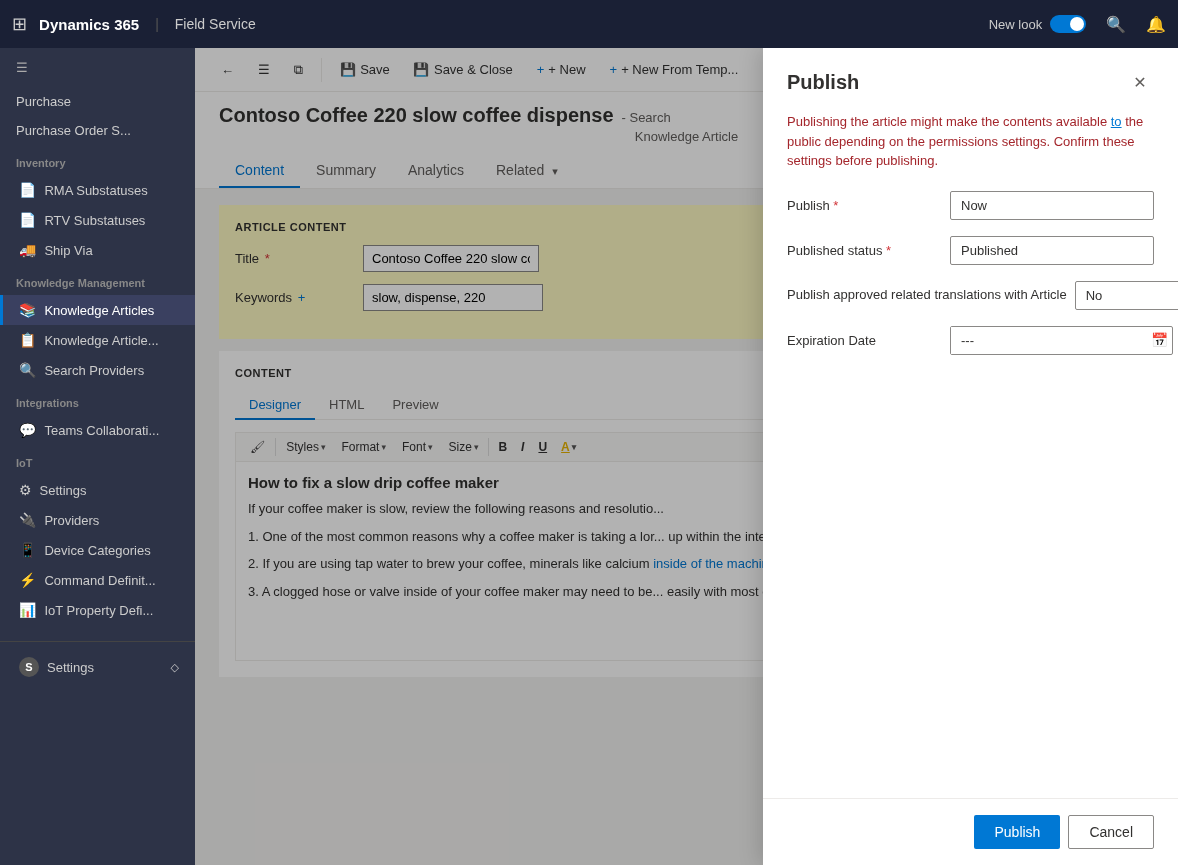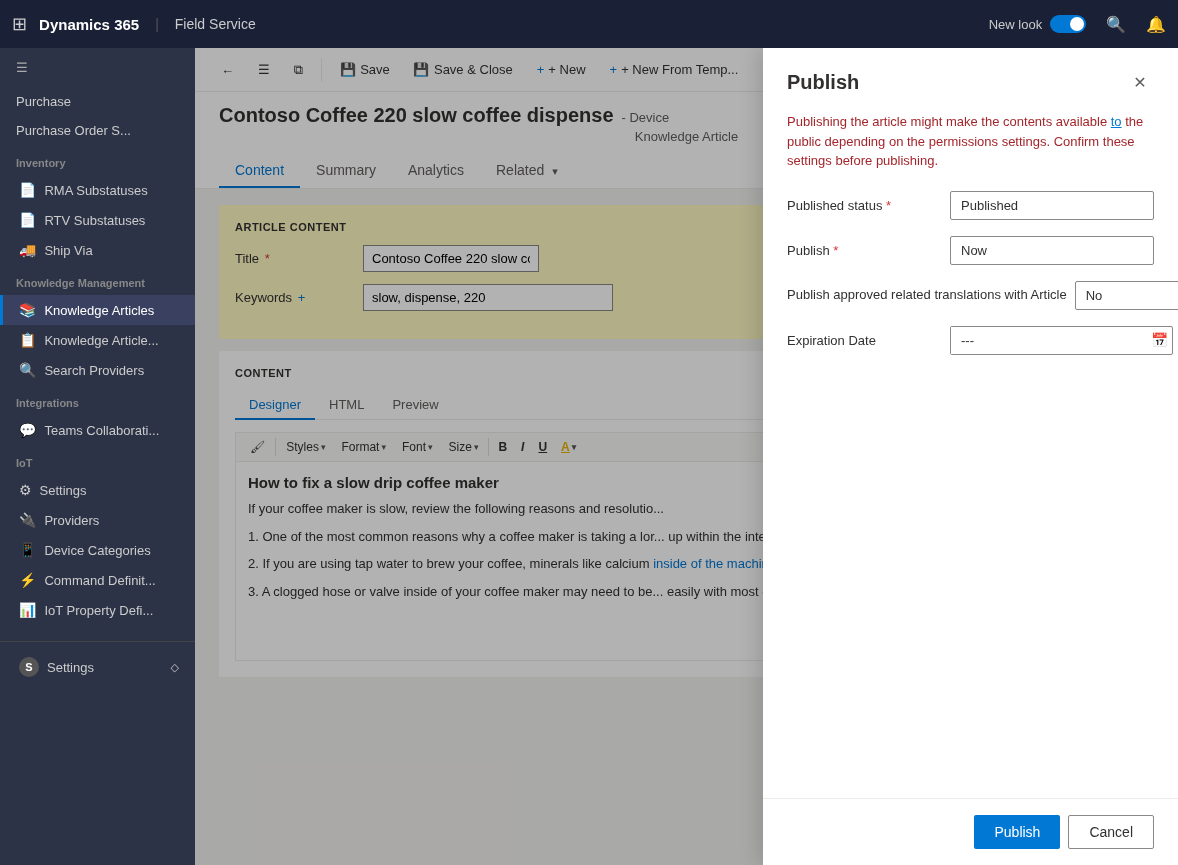--- a/index.html
+++ b/index.html
@@ -355,21 +355,21 @@
       </button>
       <button class="toolbar-btn">
         <span style="color:#0078d4">+</span>
         <span>+ New From Temp...</span>
       </button>
     </div>
 
     <div class="article-header">
       <div class="article-title-row">
         <span class="article-title">Contoso Coffee 220 slow coffee dispense</span>
-        <span class="article-saved">- Device</span>
+        <span class="article-saved">- Search</span>
       </div>
       <div class="article-subtitle">Knowledge Article</div>
       <div class="article-tabs">
         <div class="article-tab active">Content</div>
         <div class="article-tab">Summary</div>
         <div class="article-tab">Analytics</div>
         <div class="article-tab">Related <span class="tab-arrow">▾</span></div>
       </div>
     </div>
 
@@ -386,21 +386,21 @@
             <input type="text" style="border: 1px solid rgb(138, 136, 134); padding: 5px 8px; font-size: 13px; width: 176px;" value="Contoso Coffee 220 slow coff...">
           </div>
           <div style="color:#605e5c;font-size:13px;margin-left:auto;">Description</div>
         </div>
         <div class="form-row">
           <div class="form-label">
             <span>Keywords</span>
             <span style="color:#0078d4;margin-left:2px;">+</span>
           </div>
           <div class="form-value">
-            <input type="text" style="border: 1px solid rgb(138, 136, 134); padding: 5px 8px; font-size: 13px; width: 250px;" value="slow, dispense, 220">
+            <input type="text" style="border: 1px solid rgb(138, 136, 134); padding: 5px 8px; font-size: 13px; width: 180px;" value="slow, dispense, 220">
           </div>
         </div>
       </div>
 
       <div class="content-section">
         <div class="section-header">CONTENT</div>
         <div class="editor-tabs">
           <div class="editor-tab active">Designer</div>
           <div class="editor-tab">HTML</div>
           <div class="editor-tab">Preview</div>
@@ -453,30 +453,30 @@
         <span class="modal-title">Publish</span>
         <button class="modal-close">✕</button>
       </div>
       <div class="modal-body">
         <div class="modal-warning">
           Publishing the article might make the contents available <a>to</a> the public depending on the permissions settings. Confirm these settings before publishing.
         </div>
 
         <div class="modal-field">
           <div class="modal-field-label">
-            Published status<span class="modal-field-required"> *</span>
-          </div>
-          <input class="modal-field-input" value="Published" style="">
+            Publish<span class="modal-field-required"> *</span>
+          </div>
+          <input class="modal-field-input" value="Now" style="">
         </div>
 
         <div class="modal-field">
           <div class="modal-field-label">
-            Publish<span class="modal-field-required"> *</span>
-          </div>
-          <input class="modal-field-input" value="Now" style="">
+            Published status<span class="modal-field-required"> *</span>
+          </div>
+          <input class="modal-field-input" value="Published" style="">
         </div>
 
         <div class="modal-field" style="align-items:flex-start;">
           <div class="modal-field-label" style="padding-top:6px;">
             Publish approved related translations with Article
           </div>
           <input class="modal-field-input" value="No" style="">
         </div>
 
         <div class="modal-field">

